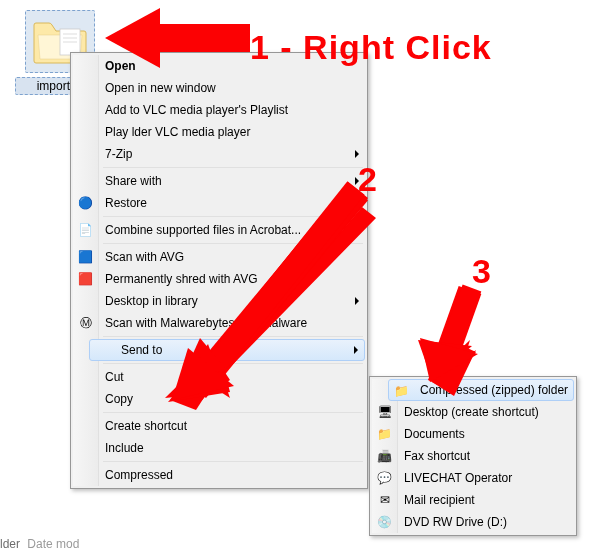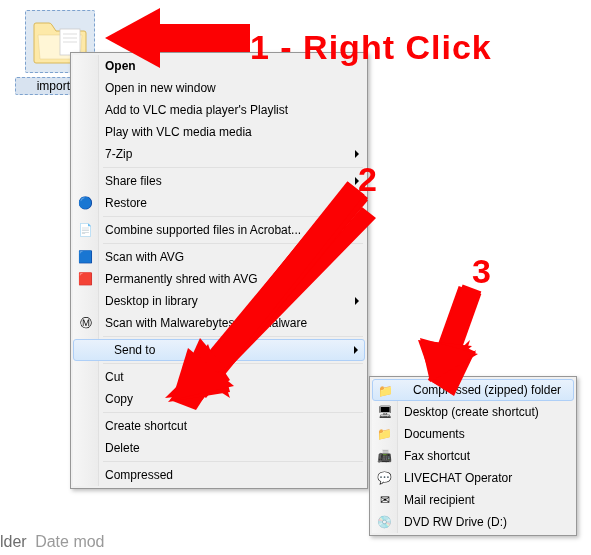--- a/index.html
+++ b/index.html
@@ -62,23 +62,24 @@
     padding-left: 32px;
     padding-right: 20px;
     color: #000;
     white-space: nowrap;
   }
   .menu .item.bold { font-weight: bold; }
   .menu .item.hover {
     background: linear-gradient(#e9f2fc, #d5e8fb);
     border: 1px solid #aecff7;
     border-radius: 3px;
-    padding-left: 40px;
+    padding-left: 31px;
     padding-right: 19px;
     height: 22px;
+    margin-left: 16px;
   }
   .menu .sep {
     position: relative;
     margin: 2px 2px 2px 30px;
     border-top: 1px solid #e0e0e0;
   }
   .menu .item .arrow {
     position: absolute;
     right: 6px;
     top: 50%;
@@ -98,21 +99,21 @@
     align-items: center;
     justify-content: center;
   }
   #main-menu { left: 70px; top: 52px; width: 298px; }
   #sub-menu  { left: 369px; top: 376px; width: 208px; }
   .status {
     position: absolute;
     left: 0;
     bottom: 4px;
     color: #6d6d6d;
-    font-size: 16px;
+    font-size: 12px;
   }
   .status .lbl { color: #9a9a9a; margin-left: 4px; }
   
   .anno-text {
     position: absolute;
     font-family: Arial, sans-serif;
     font-size: 34px;
     font-weight: 900;
     color: #fc0103;
     letter-spacing: 1px;
@@ -142,29 +143,29 @@
   <div class="item bold">
       <span>Open</span>
     </div>
   <div class="item">
       <span>Open in new window</span>
     </div>
   <div class="item">
       <span>Add to VLC media player's Playlist</span>
     </div>
   <div class="item">
-      <span>Play with VLC media media</span>
+      <span>Play lder VLC media player</span>
     </div>
   <div class="item">
       <span>7-Zip</span>
       <span class="arrow"></span>
     </div>
   <div class="sep"></div>
   <div class="item">
-      <span>Share files</span>
+      <span>Share with</span>
       <span class="arrow"></span>
     </div>
   <div class="item">
       <span class="ico">🔵</span>
       <span>Restore</span>
     </div>
   <div class="sep"></div>
   <div class="item">
       <span class="ico">📄</span>
       <span>Combine supported files in Acrobat...</span>
@@ -196,21 +197,21 @@
       <span>Cut</span>
     </div>
   <div class="item">
       <span>Copy</span>
     </div>
   <div class="sep"></div>
   <div class="item">
       <span>Create shortcut</span>
     </div>
   <div class="item">
-      <span>Delete</span>
+      <span>Include</span>
     </div>
   <div class="sep"></div>
   <div class="item">
       <span>Compressed</span>
     </div>
 </div>
 
 <div id="sub-menu" class="menu">
   <div class="gutter"></div>
   <div class="item hover">

